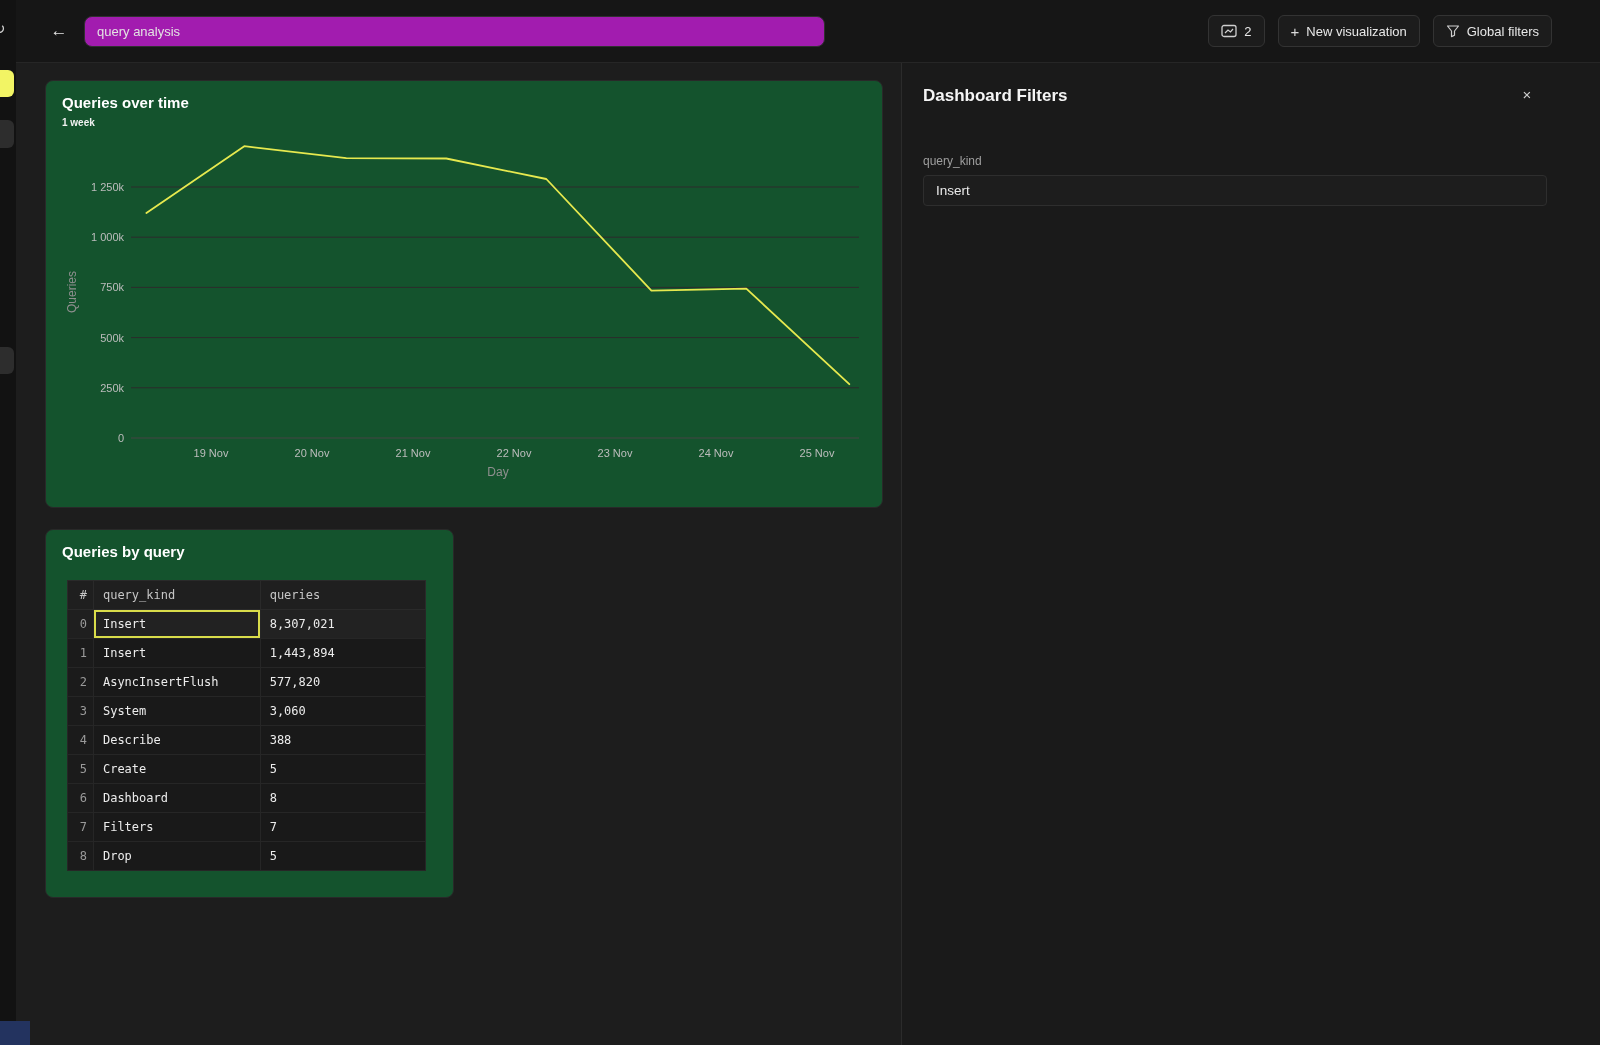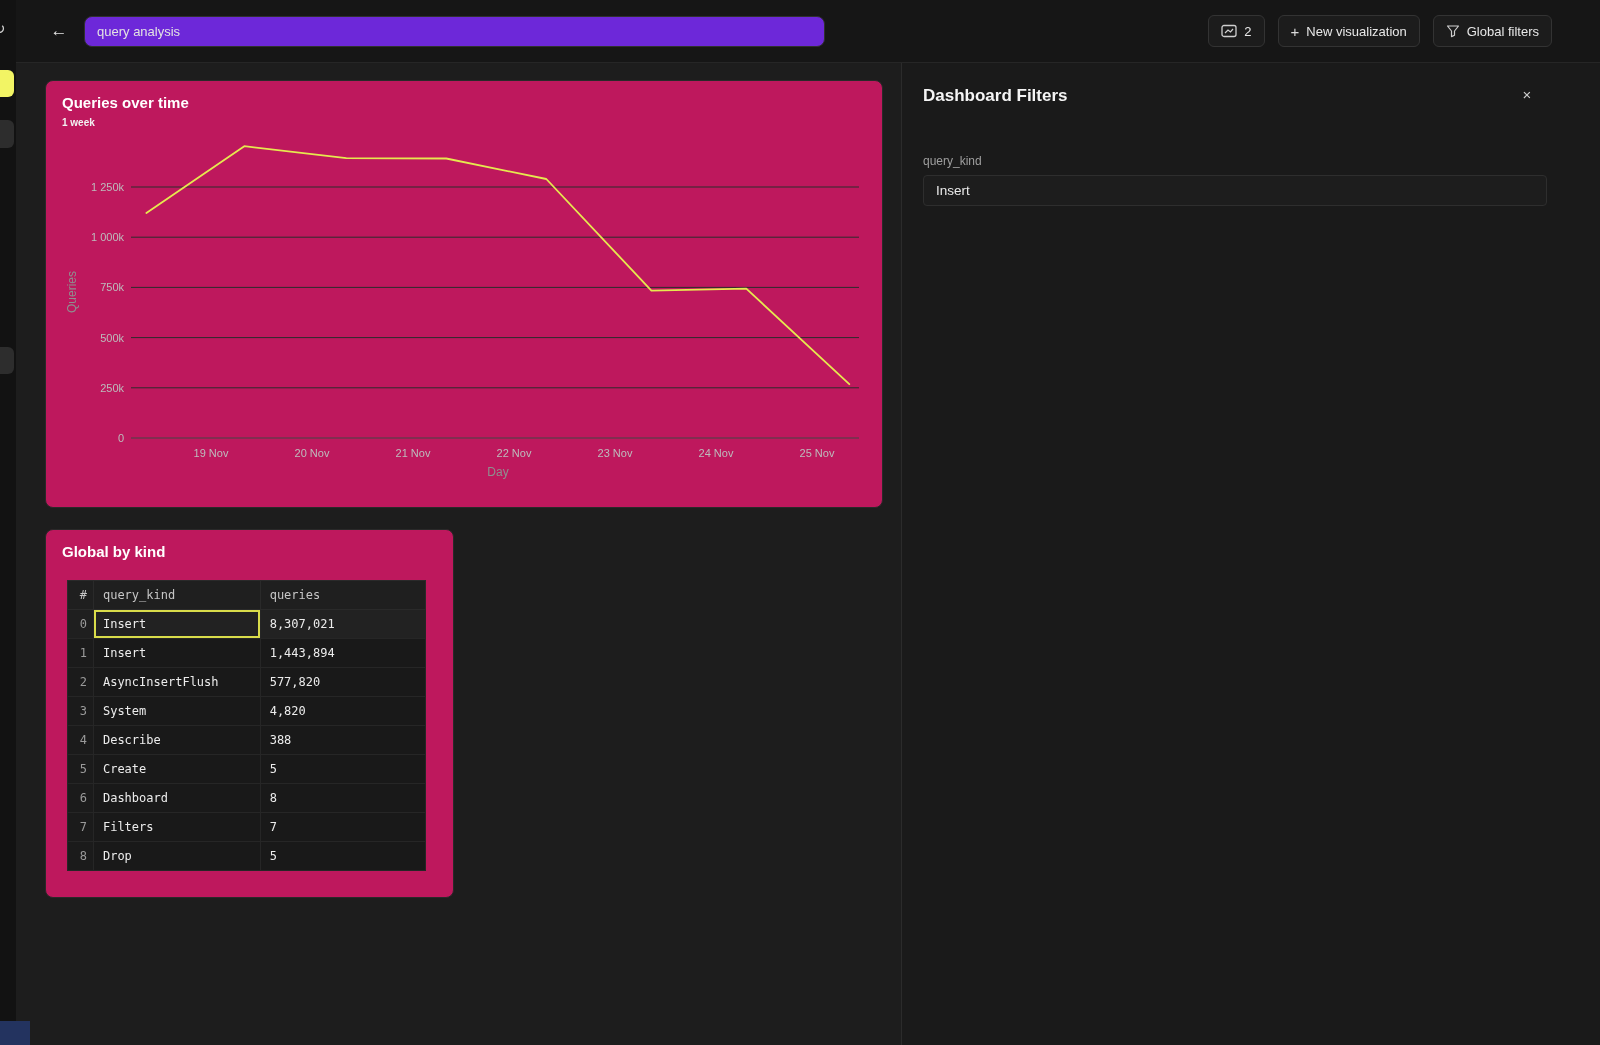--- a/index.html
+++ b/index.html
@@ -29,41 +29,41 @@
     height: 63px; background: #161616; border-bottom: 1px solid #262626;
     display: flex; align-items: center; padding: 0 48px 0 16px; flex-shrink: 0;
   }
   .back-btn {
     width: 26px; height: 26px; display: flex; align-items: center; justify-content: center;
     background: transparent; border: none; color: #e3e3e3; font-size: 17px; cursor: pointer;
     margin-left: 14px; padding: 0;
   }
   .title-input {
     width: 741px; height: 31px; margin-left: 12px;
-    background: #6d28d9; border: 1px solid #303030; border-radius: 8px;
+    background: #a21caf; border: 1px solid #303030; border-radius: 8px;
     color: #e3e3e3; font-size: 13px; padding: 0 12px; outline: none;
     font-family: "Liberation Sans", sans-serif;
   }
   .topbar .spacer { flex: 1; }
   .tb-btn {
     height: 32px; display: inline-flex; align-items: center; gap: 7px;
     background: #1c1c1c; border: 1px solid #333333; border-radius: 6px;
     color: #e8e8e8; font-size: 13px; padding: 0 12px; cursor: pointer;
     font-family: "Liberation Sans", sans-serif; white-space: nowrap;
   }
   .tb-btn + .tb-btn { margin-left: 13px; }
   .tb-btn svg { display: block; }
   .plus-glyph { font-size: 15px; color: #dcdcdc; line-height: 1; }
 
   
   .content-row { flex: 1; display: flex; min-height: 0; }
   .main { width: 885px; flex-shrink: 0; background: #1d1d1d; position: relative; }
 
   .card {
-    position: absolute; background: #be185d; border: 1px solid #292929; border-radius: 8px;
+    position: absolute; background: #14532d; border: 1px solid #292929; border-radius: 8px;
   }
   .chart-card { left: 29px; top: 17px; width: 838px; height: 428px; }
   .table-card { left: 29px; top: 466px; width: 409px; height: 369px; }
   .card-title { position: absolute; left: 16px; top: 13px; font-size: 15px; font-weight: 700; color: #ffffff; }
   .card-subtitle { position: absolute; left: 16px; top: 36px; font-size: 10px; font-weight: 700; color: #f2f2f2; }
   .chart-svg { position: absolute; left: 0; top: 50px; }
 
   
   .qtable {
     position: absolute; left: 21px; top: 50px; width: 359px;
@@ -178,21 +178,21 @@
               <text x="569" y="326" text-anchor="middle" class="tick-label">23 Nov</text>
               <text x="670" y="326" text-anchor="middle" class="tick-label">24 Nov</text>
               <text x="771" y="326" text-anchor="middle" class="tick-label">25 Nov</text>
               <text x="452" y="345" text-anchor="middle" class="axis-title">Day</text>
               <text x="30" y="161" text-anchor="middle" class="axis-title" transform="rotate(-90 30 161)" font-size="11" fill="#b5b5b5">Queries</text>
               <polyline points="100.4,82.1 198.3,15.2 300.3,27.1 400.3,27.5 500.3,48.0 605.4,159.6 700.3,157.6 803.3,253.2" fill="none" stroke="#e6e94f" stroke-width="1.8" stroke-linejoin="round" stroke-linecap="round"></polyline>
             </svg>
         </div>
 
         <div class="card table-card">
-          <div class="card-title">Global by kind</div>
+          <div class="card-title">Queries by query</div>
           <table class="qtable">
             <colgroup>
                 <col class="c-idx">
                 <col class="c-kind">
                 <col class="c-q">
               </colgroup>
             <thead>
               <tr>
                 <th class="idx">#</th>
                 <th>query_kind</th>
@@ -211,21 +211,21 @@
                   <td>1,443,894</td>
                 </tr>
                 <tr>
                   <td class="idx">2</td>
                   <td>AsyncInsertFlush</td>
                   <td>577,820</td>
                 </tr>
                 <tr>
                   <td class="idx">3</td>
                   <td>System</td>
-                  <td>4,820</td>
+                  <td>3,060</td>
                 </tr>
                 <tr>
                   <td class="idx">4</td>
                   <td>Describe</td>
                   <td>388</td>
                 </tr>
                 <tr>
                   <td class="idx">5</td>
                   <td>Create</td>
                   <td>5</td>

